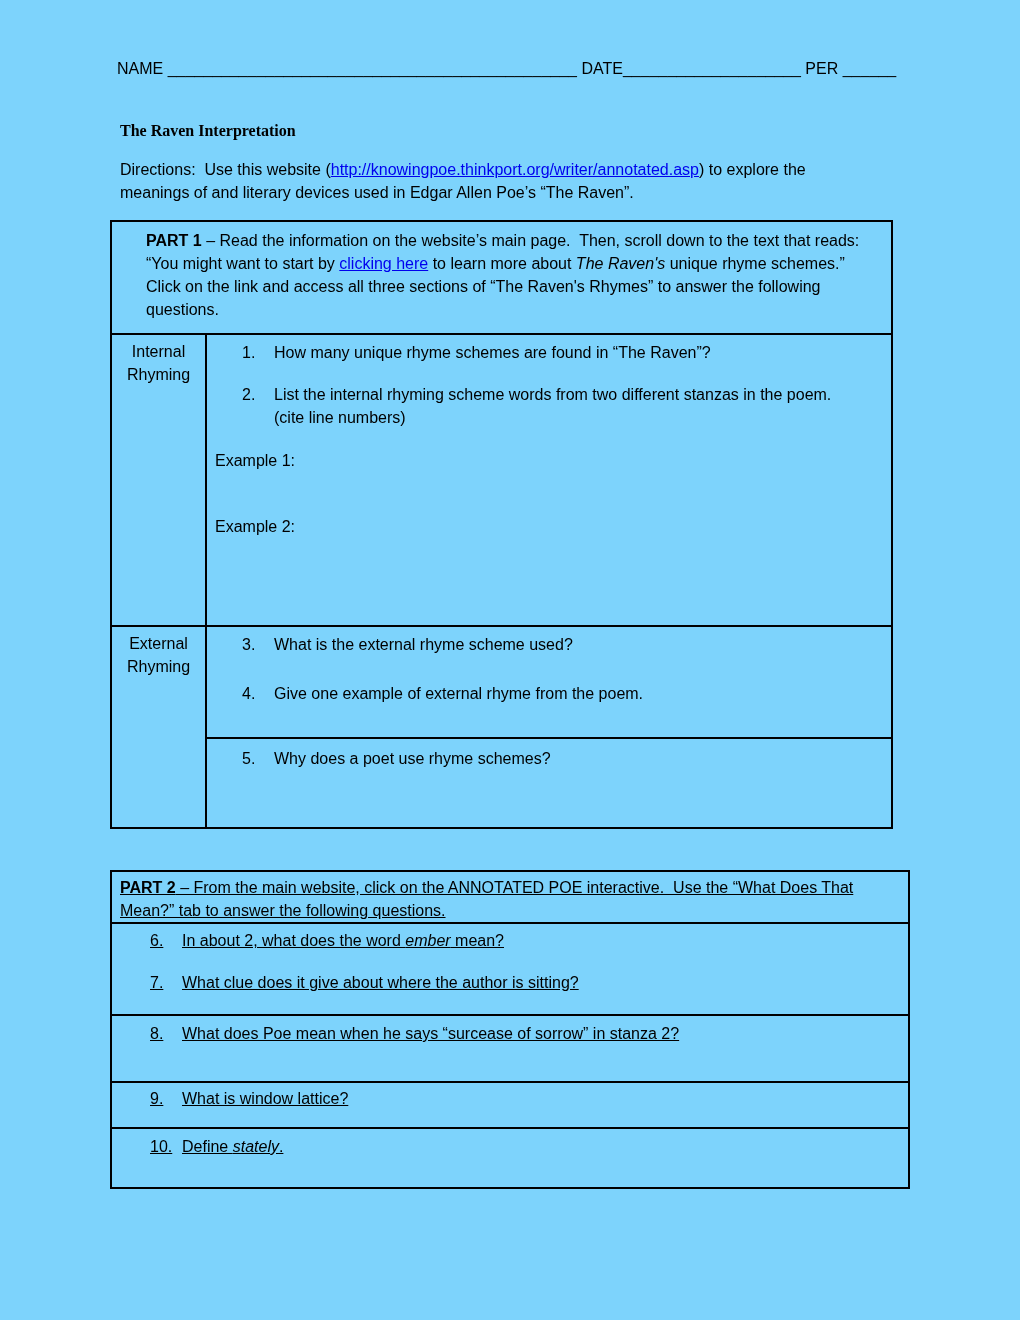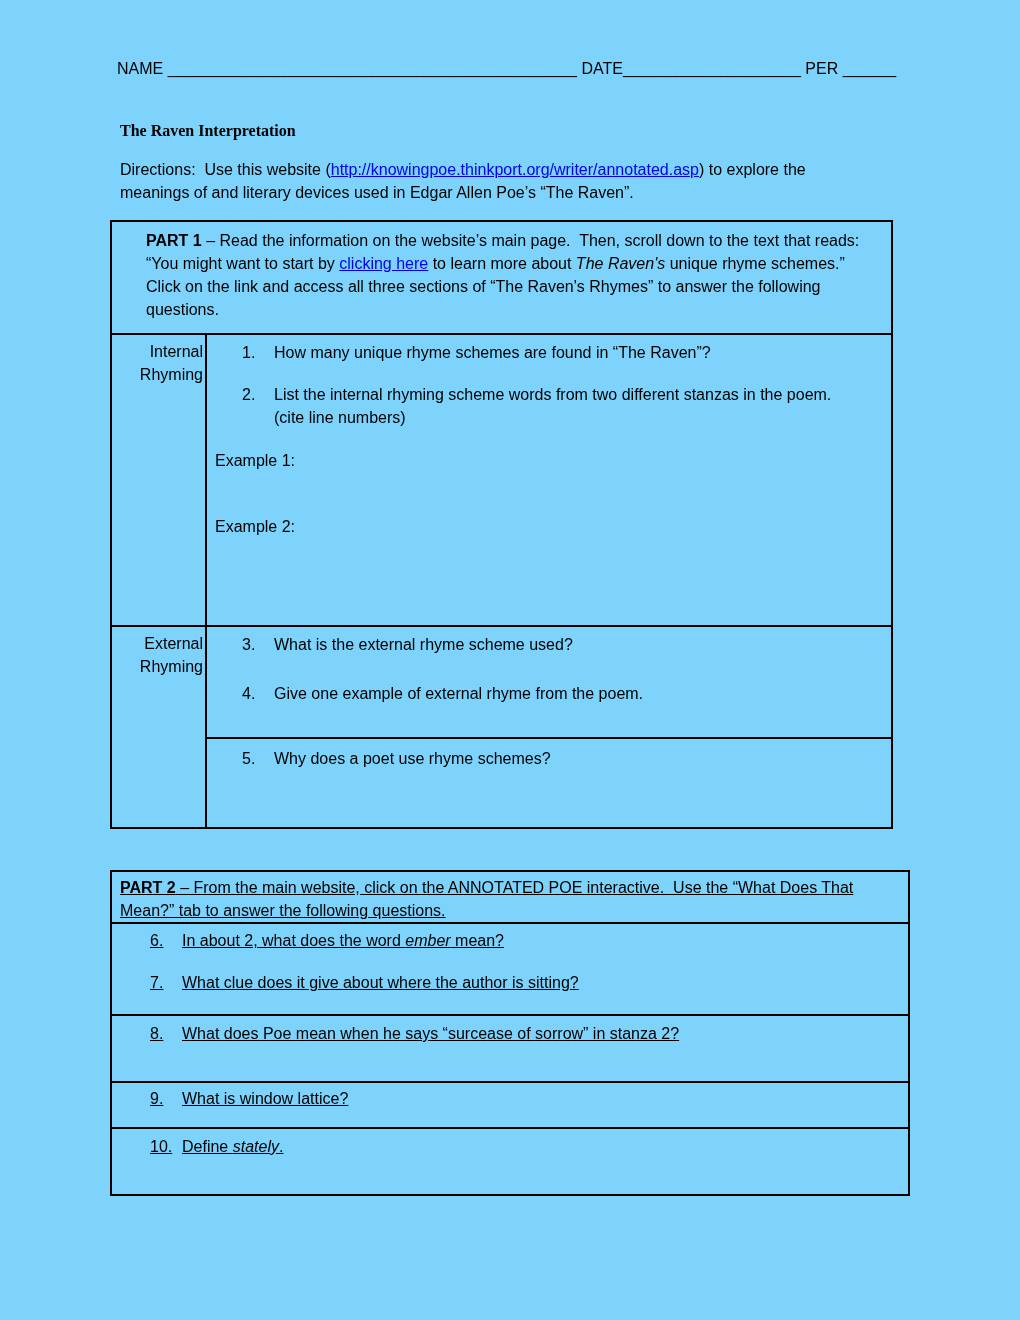--- a/index.html
+++ b/index.html
@@ -39,35 +39,35 @@
 
   .part-intro {
     padding:7px 8px 0 8px;
     line-height:23px;
     white-space:pre-wrap;
   }
   .t1 .part-intro { height:113px;padding-left:34px; }
   .t2 .part-intro { height:43px; padding-top:4px; }
 
   .label-cell {
-    text-align:right;
+    text-align:center;
     padding:5px 2px 16px 2px;
     line-height:23px;
   }
   .q-cell {
     padding:6px 10px 0 8px;
     line-height:23px;
   }
   .cell-internal { height:292px; }
   .cell-external { height:112px; }
   .cell-q5 { height:90px; padding-top:8px; }
   .cell-q67 { height:92px; padding-top:5px; }
   .cell-q8  { height:67px; padding-top:6px; }
   .cell-q9  { height:46px; padding-top:4px; }
-  .cell-q10 { height:67px; }
+  .cell-q10 { height:60px; }
 
   .qitem { display:flex; }
   .qnum  { flex:none; width:32px; }
   .t1 .qnum { margin-left:27px; }
   .t2 .qnum { margin-left:30px; }
   .qtext { flex:1; white-space:pre-wrap; }
 
   .sp19 { height:19px; } .sp20 { height:20px; }
   .sp26 { height:26px; } .sp43 { height:43px; }
 </style>

